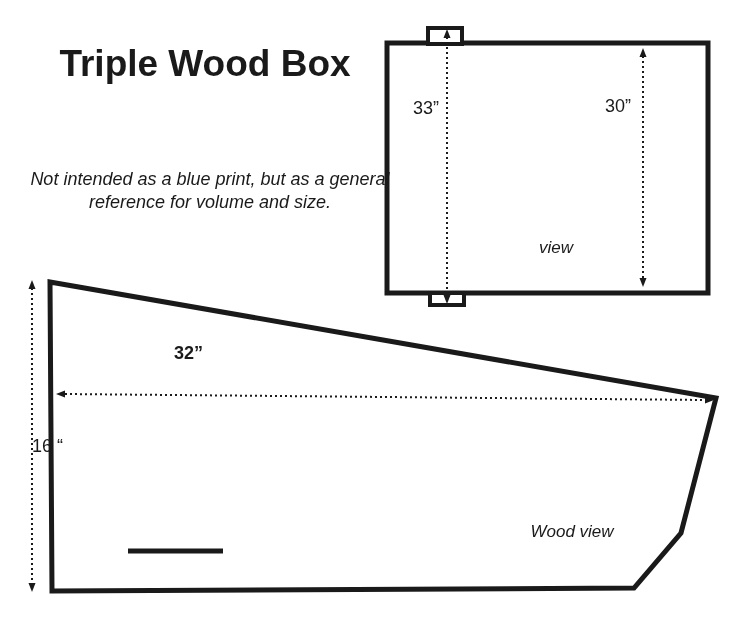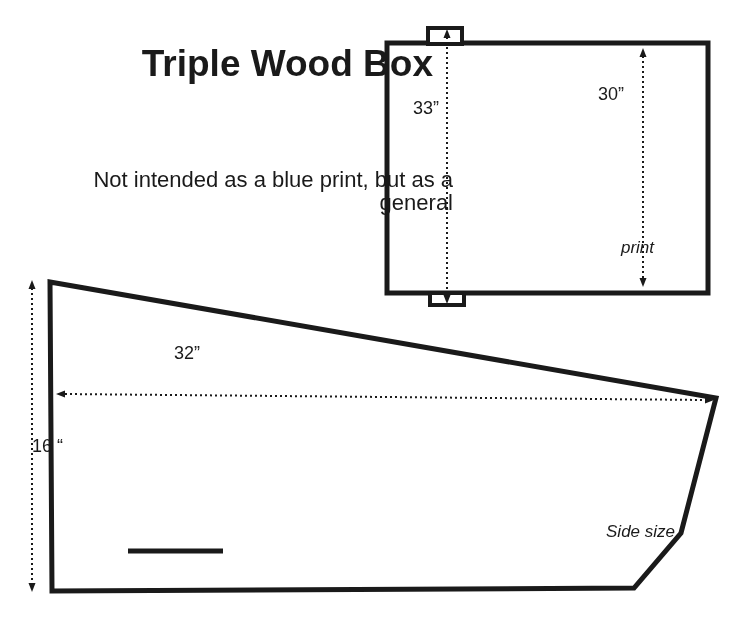--- a/index.html
+++ b/index.html
@@ -2,28 +2,28 @@
 <html><head>
 <meta charset="utf-8">
 <style>
   html,body{margin:0;padding:0;background:#ffffff;}
   .page{
     position:relative;width:750px;height:625px;background:#ffffff;
     font-family:"Liberation Sans",sans-serif;color:#1a1a1a;overflow:hidden;
   }
   .canvas{position:absolute;left:0;top:0;}
   .txt{position:absolute;white-space:nowrap;}
-  .center{text-align:right;white-space:normal;margin-left:48px;}
+  .center{text-align:center;white-space:normal;}
   .title{left:25px;top:44px;width:360px;font-size:37px;font-weight:bold;line-height:40px;}
   .subtitle{left:25px;top:105px;width:360px;font-size:18px;}
-  .note{left:15px;top:168px;width:390px;font-size:22px;line-height:23px;}
+  .note{left:15px;top:168px;width:390px;font-style:italic;font-size:18px;line-height:23px;}
   .dim{font-size:18px;}
   .dim33{left:406px;top:98px;width:40px;text-align:center;}
-  .dim30{left:598px;top:84px;width:40px;text-align:left;}
-  .dim32{left:174px;top:343px;}
+  .dim30{left:598px;top:96px;width:40px;text-align:center;}
+  .dim32{left:174px;top:343px;font-weight:bold;}
   .dim16{left:32px;top:436px;}
   .viewlabel{font-style:italic;font-size:17px;line-height:21px;}
   .topdown{left:506px;top:237px;width:100px;}
   .sideview{left:517px;top:521px;width:110px;}
 </style>
 </head>
 <body>
 
 <div class="page">
 
@@ -53,25 +53,26 @@
 
       <line x1="65" y1="394" x2="705" y2="400" stroke="#1a1a1a" stroke-width="2" stroke-dasharray="2 3"></line>
       <polygon points="56,394 65,390.5 65,397.5" fill="#1a1a1a"></polygon>
       <polygon points="714,400 705,396.5 705,403.5" fill="#1a1a1a"></polygon>
     </g>
   </svg>
 
   <div class="txt center title">Triple Wood Box</div>
   <div class="txt center note">
     <div>Not intended as a blue print, but as a general</div>
+    <div>reference for volume and size.</div>
   </div>
 
   <div class="txt dim dim33">33”</div>
   <div class="txt dim dim30">30”</div>
   <div class="txt center viewlabel topdown">
-    <div>print</div>
+    <div>view</div>
   </div>
 
   <div class="txt dim dim32">32”</div>
   <div class="txt dim dim16">16 “</div>
-  <div class="txt center viewlabel sideview">Side size</div>
+  <div class="txt center viewlabel sideview">Wood view</div>
 
 </div>
 
 </body></html>

